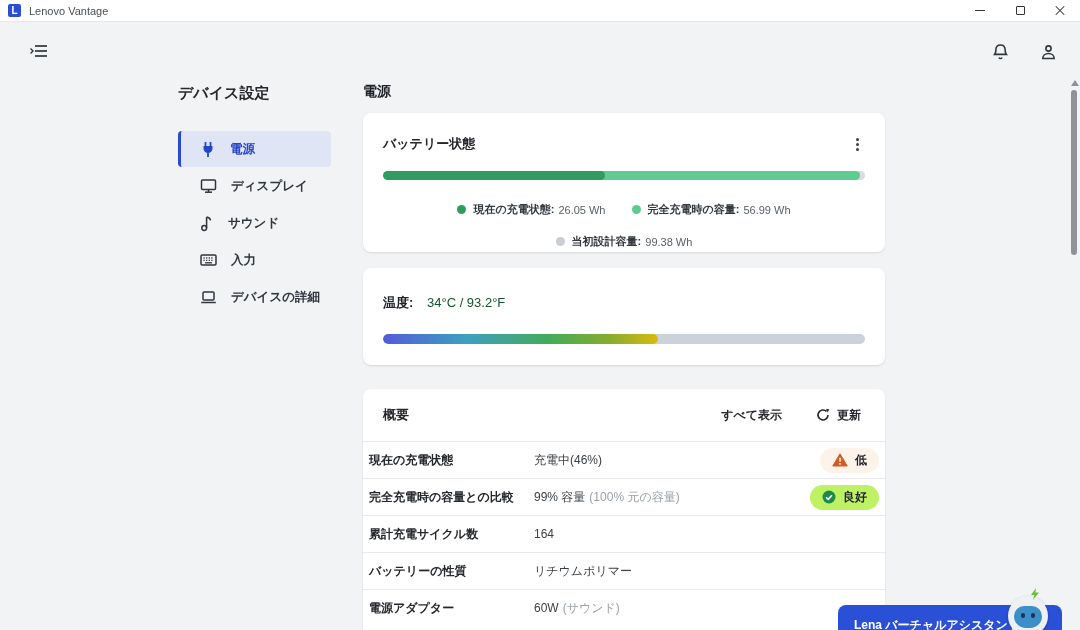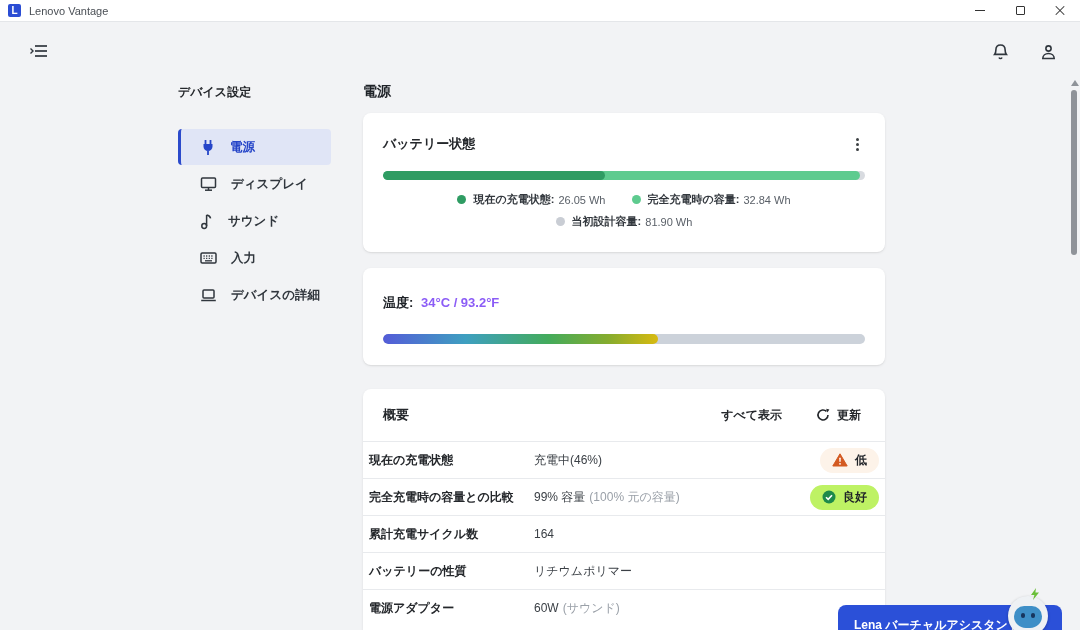--- a/index.html
+++ b/index.html
@@ -33,21 +33,21 @@
   .glyph-close::after { transform:rotate(-45deg); }
 
   
   .nav-toggle { position:absolute; left:30px; top:43px; cursor:pointer; }
   .bell-btn { position:absolute; left:992px; top:43px; cursor:pointer; }
   .user-btn { position:absolute; left:1040px; top:43px; cursor:pointer; }
   .hdr-icon { stroke:#30363d; fill:none; stroke-width:1.6; }
 
   
   .sidebar { position:absolute; left:178px; top:84px; width:153px; }
-  .sidebar-heading { font-size:12px; font-weight:bold; color:#24272b; margin-bottom:28px; }
+  .sidebar-heading { font-size:15px; font-weight:bold; color:#24272b; margin-bottom:28px; }
   .nav-item {
     display:flex; align-items:center; height:36px; border-radius:4px;
     padding-left:22px; margin-bottom:1px; cursor:pointer; color:#30363d;
   }
   .nav-item .nav-label { font-size:12.5px; margin-left:14px; font-weight:600; }
   .nav-item svg { stroke:#30363d; fill:none; stroke-width:1.5; }
   .nav-item.selected {
     background:#e0e5f6; border-left:3px solid #2b4acb; padding-left:19px;
   }
   .nav-item.selected .nav-label { color:#2545c8; }
@@ -70,29 +70,29 @@
   .kebab-icon { display:flex; flex-direction:column; gap:2px; cursor:pointer; padding:2px; }
   .kebab-icon i { width:3px; height:3px; background:#3c4043; border-radius:50%; }
   .bar-track {
     position:relative; margin:18px 20px 0 20px; height:9px; border-radius:5px;
     background:#d8dbe0; overflow:hidden;
   }
   .bar-full { position:absolute; left:0; top:0; bottom:0; background:#5ecb8f; border-radius:5px; }
   .bar-current { position:absolute; left:0; top:0; bottom:0; background:#2f9c63; border-radius:5px; }
   .legend { margin-top:12px; display:flex; justify-content:center; gap:26px; }
   .legend2 { margin-top:7px; display:flex; justify-content:center; }
-  .legend-item { display:flex; align-items:center; font-size:11px; }
+  .legend-item { display:flex; align-items:center; font-size:11px;margin-top:10px; }
   .legend-dot { width:9px; height:9px; border-radius:50%; margin-right:7px; flex:0 0 auto; }
   .legend-label { color:#33383e; font-weight:600; }
   .legend-value { color:#5a6068; margin-left:4px; }
 
   
   .temp-line { padding:26px 20px 0 20px; font-size:13px; }
   .temp-label { font-weight:bold; }
-  .temp-value { margin-left:4px; color:#8b5cf6; font-weight:700; }
+  .temp-value { margin-left:10px; color:#14532d; font-weight:400; }
   .temp-track {
     position:relative; margin:22px 20px 0 20px; height:10px; border-radius:5px;
     background:#ccd2da; overflow:hidden;
   }
   .temp-fill {
     position:absolute; left:0; top:0; bottom:0; border-radius:5px;
     background:linear-gradient(90deg,#545cd8 0%,#3e9fc0 30%,#43ab5c 60%,#86ac2e 82%,#d8ba10 100%);
   }
 
   
@@ -252,28 +252,28 @@
   </div>
   <div class="legend">
     <span class="legend-item">
       <span class="legend-dot" style="background: rgb(47, 156, 99);"></span>
       <span class="legend-label">現在の充電状態:</span>
       <span class="legend-value">26.05 Wh</span>
     </span>
     <span class="legend-item">
       <span class="legend-dot" style="background: rgb(94, 203, 143);"></span>
       <span class="legend-label">完全充電時の容量:</span>
-      <span class="legend-value">32.84 Wh</span>
+      <span class="legend-value">56.99 Wh</span>
     </span>
   </div>
   <div class="legend2">
     <span class="legend-item">
       <span class="legend-dot" style="background: rgb(201, 205, 212);"></span>
       <span class="legend-label">当初設計容量:</span>
-      <span class="legend-value">81.90 Wh</span>
+      <span class="legend-value">99.38 Wh</span>
     </span>
   </div>
 </div>
 
 <div class="card card-temp">
   <div class="temp-line">
     <span class="temp-label">温度:</span>
     <span class="temp-value">34°C / 93.2°F</span>
   </div>
   <div class="temp-track">

